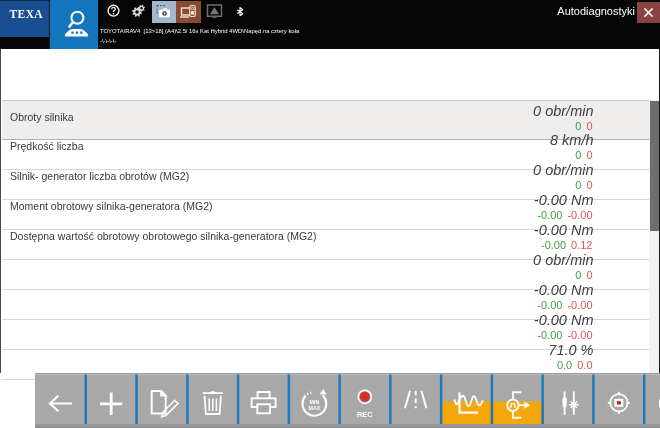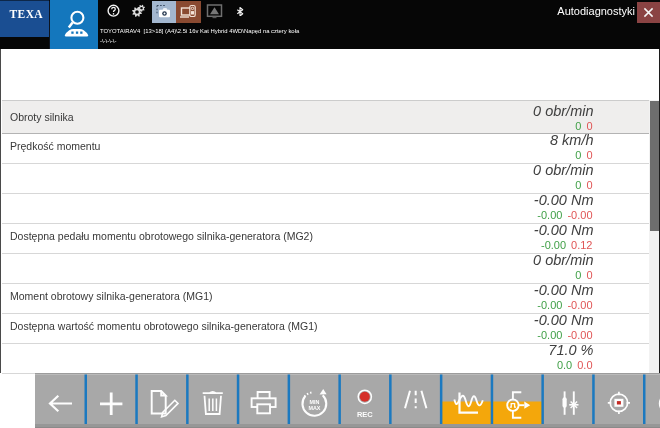--- a/index.html
+++ b/index.html
@@ -7,21 +7,21 @@
 #texa{position:absolute;left:0;top:0;width:50px;height:37px;background:#1a4e92;padding-left:44px;}
 #texa span{position:absolute;left:9.5px;top:8px;font-family:"Liberation Serif",serif;font-weight:bold;font-size:11.5px;letter-spacing:0.4px;color:#fff;}
 #bluesq{position:absolute;left:50px;top:0;width:48px;height:49px;background:#1477bd;}
 .toptxt{position:absolute;left:100px;color:#fff;font-size:5.9px;white-space:pre;}
 #autod{position:absolute;right:25px;top:5px;color:#fff;font-size:11px;text-align:center;}
 #closebtn{position:absolute;left:636.5px;top:1.5px;width:23px;height:21px;background:#8a4343;}
 #camtile{position:absolute;left:152px;top:1px;width:24px;height:22px;background:#a3b7cf;}
 #brtile{position:absolute;left:176px;top:1px;width:25px;height:22px;background:#8a4a31;}
 #content{position:absolute;left:0;top:49px;width:660px;height:324px;background:#fff;border-left:1px solid #4a4a4a;box-sizing:border-box;}
 #table{position:absolute;left:0;top:51px;width:660px;}
-.row{position:absolute;left:1px;width:647px;height:34px;border-bottom:1px solid #d7d7d7;box-sizing:border-box;}
+.row{position:absolute;left:1px;width:647px;height:40px;border-bottom:1px solid #d7d7d7;box-sizing:border-box;}
 .row .lb{position:absolute;left:8px;top:9.5px;font-size:10.5px;color:#383838;}
 .row .v1{position:absolute;right:55.5px;top:2px;font-size:14.5px;color:#404040;font-style:italic;}
 .row .v2{position:absolute;right:56.5px;top:19px;font-size:11px;}
 .gr{color:#41a048;}
 .rd{color:#e05555;margin-left:5px;}
 #row1{background:#efeeed;border-top:1px solid #cccccc;border-bottom:1px solid #b3b3b3;}
 #sbtrack{position:absolute;left:648px;top:51px;width:10.5px;height:273px;background:#f2f2f2;}
 #sbthumb{position:absolute;left:649px;top:52px;width:9.5px;height:130px;background:#6e6e6e;}
 #rightedge{position:absolute;left:658.5px;top:49px;width:1.5px;height:324px;background:#1c1c1c;}
 #toolbar{position:absolute;left:15px;top:373px;width:660px;height:55px;padding-left:20px;}
@@ -91,48 +91,48 @@
   </div>
 </div>
 <div id="content">
   <div id="table">
       <div class="row" id="row1" style="top:0px">
         <span class="lb">Obroty silnika</span>
         <span class="v1">0 obr/min</span>
         <span class="v2"><span class="gr">0</span><span class="rd">0</span></span>
       </div>
       <div class="row" style="top:30px">
-        <span class="lb">Prędkość momentu</span>
+        <span class="lb">Prędkość liczba</span>
         <span class="v1">8 km/h</span>
         <span class="v2"><span class="gr">0</span><span class="rd">0</span></span>
       </div>
       <div class="row" style="top:60px">
+        <span class="lb">Silnik- generator liczba obrotów (MG2)</span>
         <span class="v1">0 obr/min</span>
         <span class="v2"><span class="gr">0</span><span class="rd">0</span></span>
       </div>
       <div class="row" style="top:90px">
+        <span class="lb">Moment obrotowy silnika-generatora (MG2)</span>
         <span class="v1">-0.00 Nm</span>
         <span class="v2"><span class="gr">-0.00</span><span class="rd">-0.00</span></span>
       </div>
       <div class="row" style="top:120px">
-        <span class="lb">Dostępna pedału momentu obrotowego silnika-generatora (MG2)</span>
+        <span class="lb">Dostępna wartość obrotowy obrotowego silnika-generatora (MG2)</span>
         <span class="v1">-0.00 Nm</span>
         <span class="v2"><span class="gr">-0.00</span><span class="rd">0.12</span></span>
       </div>
       <div class="row" style="top:150px">
         <span class="v1">0 obr/min</span>
         <span class="v2"><span class="gr">0</span><span class="rd">0</span></span>
       </div>
       <div class="row" style="top:180px">
-        <span class="lb">Moment obrotowy silnika-generatora (MG1)</span>
         <span class="v1">-0.00 Nm</span>
         <span class="v2"><span class="gr">-0.00</span><span class="rd">-0.00</span></span>
       </div>
       <div class="row" style="top:210px">
-        <span class="lb">Dostępna wartość momentu obrotowego silnika-generatora (MG1)</span>
         <span class="v1">-0.00 Nm</span>
         <span class="v2"><span class="gr">-0.00</span><span class="rd">-0.00</span></span>
       </div>
       <div class="row" style="top:240px">
         <span class="v1">71.0 %</span>
         <span class="v2"><span class="gr">0.0</span><span class="rd">0.0</span></span>
       </div>
     </div>
   <div id="sbtrack"></div>
   <div id="sbthumb"></div>

